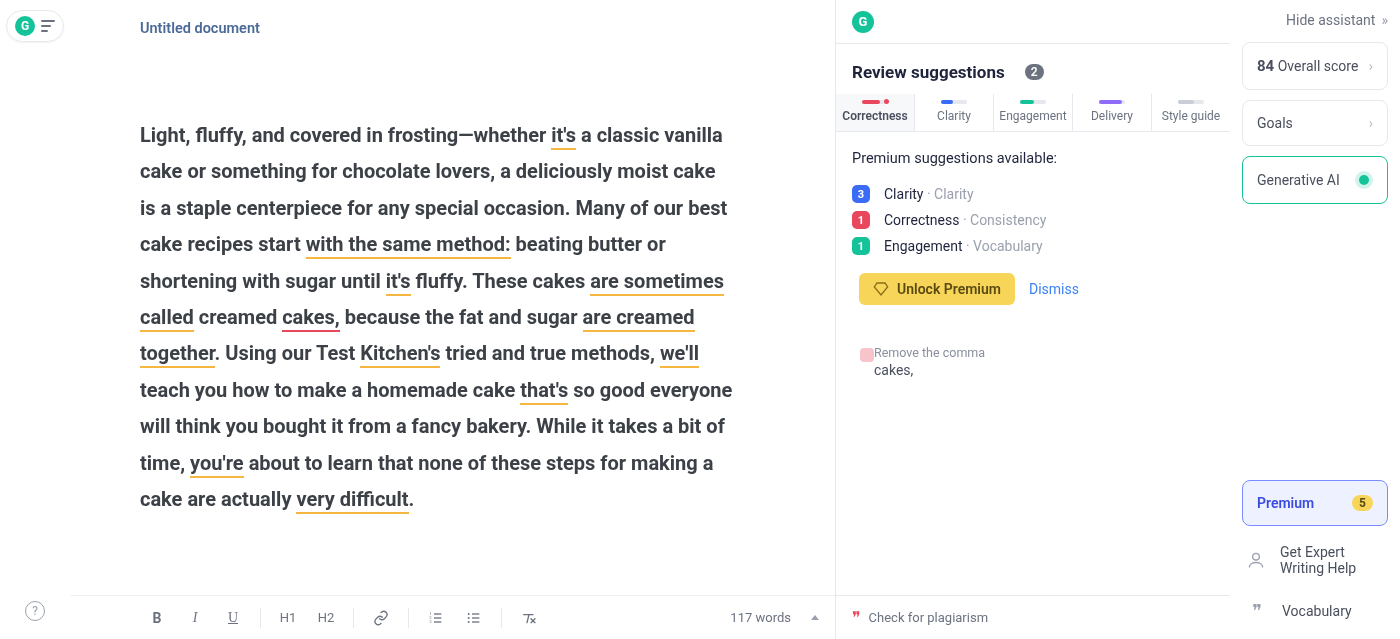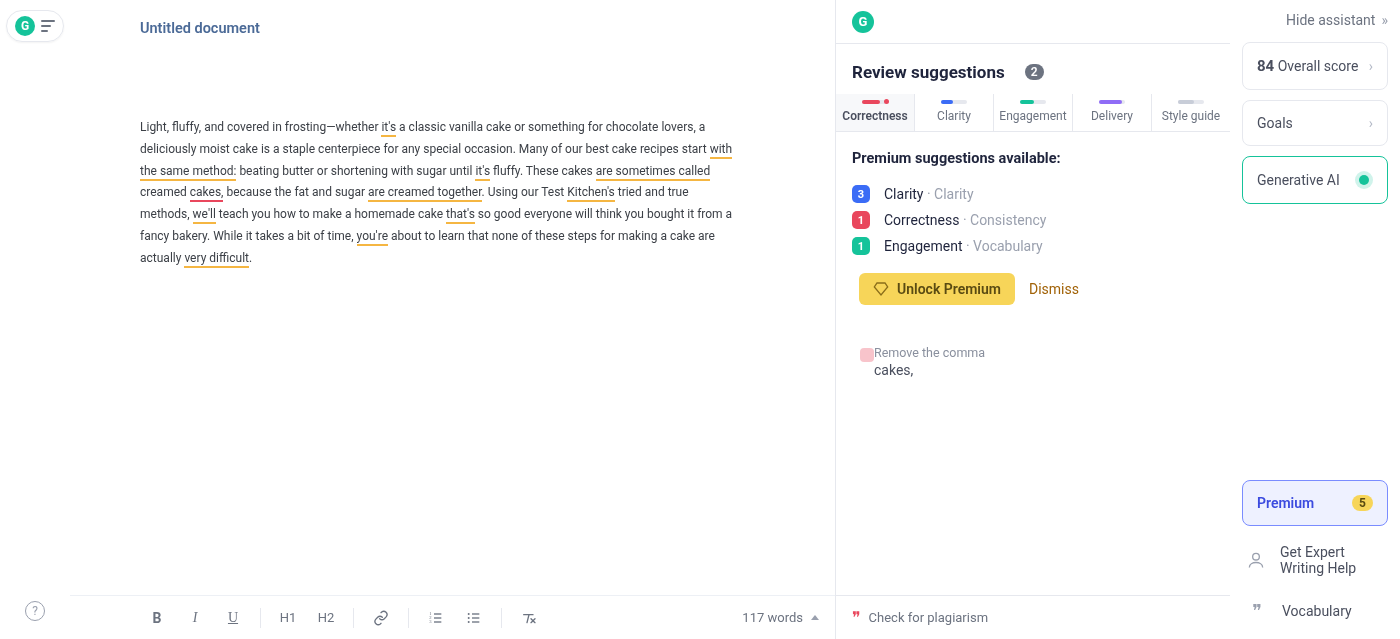--- a/index.html
+++ b/index.html
@@ -61,24 +61,25 @@
       flex-direction: column;
     }
     .doc-title {
       padding: 20px 0 10px 70px;
       color: #4b6a97;
       font-size: 14.5px;
       font-weight: 600;
     }
     .doc-body {
       padding: 70px 100px 0 70px;
-      font-size: 12px;
+      font-size: 20px;
       line-height: 1.82;
       color: #3c4047;
       flex: 1;
+      font-weight: bold;
     }
     .ul-orange { border-bottom: 2px solid #f5b642; padding-bottom: 1px; }
     .ul-red { border-bottom: 2px solid #e9475d; padding-bottom: 1px; }
 
     .editor-footer {
       height: 44px;
       border-top: 1px solid #edf0f5;
       display: flex;
       align-items: center;
       padding: 0 16px 0 70px;
@@ -89,21 +90,21 @@
       display: flex; align-items: center; justify-content: center;
       color: #6c7380; font-size: 14px; border-radius: 4px; cursor: pointer;
       font-family: Georgia, serif;
     }
     .tb-btn.bold { font-weight: 700; font-family: inherit; }
     .tb-btn.italic { font-style: italic; }
     .tb-btn.und { text-decoration: underline; }
     .tb-sep { width: 1px; height: 20px; background: #e6e8ee; margin: 0 6px; }
     .word-count {
       margin-left: auto; color: #6c7380; font-size: 13px; cursor: pointer;
-      display: flex; align-items: center; gap: 8px;
+      display: flex; align-items: center; gap: 20px;
     }
     .caret-up { width: 0; height: 0; border-left: 4px solid transparent; border-right: 4px solid transparent; border-bottom: 5px solid #9aa0ae; }
 
     
     .panel-col {
       width: 395px;
       flex: 0 0 395px;
       height: 100%;
       border-left: 1px solid #e6e8ee;
       display: flex;
@@ -146,39 +147,39 @@
     .tab-bar { width: 26px; height: 4px; border-radius: 2px; position: relative; background: #e6e8ee; }
     .tab-bar .fill { position: absolute; left: 0; top: 0; height: 100%; border-radius: 2px; }
     .tb-red .fill { background: #e9475d; width: 70%; }
     .tb-red::after { content: ""; position: absolute; right: -1px; top: -1px; width: 5px; height: 5px; border-radius: 50%; background: #e9475d; }
     .tb-blue .fill { background: #3b6cf6; width: 45%; }
     .tb-green .fill { background: #15c39a; width: 55%; }
     .tb-purple .fill { background: #8f6cf6; width: 90%; }
     .tb-grey .fill { background: #c8cdd8; width: 60%; }
 
     .premium-block { padding: 18px 16px 8px; }
-    .premium-title { font-weight: 700; font-size: 14.5px; margin-bottom: 14px; }
+    .premium-title { font-weight: 400; font-size: 14.5px; margin-bottom: 14px; }
     .prem-row {
       display: flex; align-items: center; gap: 14px; padding: 4px 0; font-size: 14px;
     }
     .badge {
       width: 18px; height: 18px; border-radius: 5px; color: #fff;
       font-size: 11px; font-weight: 700; display: flex; align-items: center; justify-content: center;
     }
     .badge.blue { background: #3b6cf6; }
     .badge.red { background: #e9475d; }
     .badge.green { background: #15c39a; }
     .prem-row .dim { color: #9aa0ae; }
     .prem-actions { display: flex; gap: 14px; align-items: center; margin-top: 14px; padding-left: 7px; }
     .btn-premium {
       background: #f7d559; color: #5a4b12; font-weight: 600;
       padding: 8px 14px; border-radius: 6px; display: flex; align-items: center; gap: 8px;
       cursor: pointer; font-size: 14px;
     }
-    .dismiss { color: #a16207; cursor: pointer; }
+    .dismiss { color: #3b82f6; cursor: pointer; }
 
     .card {
       margin: 20px 12px 0;
       border-radius: 8px;
       padding: 12px 12px;
       display: flex; 
     }
     .card .dot {
       width: 14px; height: 14px; border-radius: 4px; background: #e9475d; margin-top: 3px;
       opacity: 0.32;

